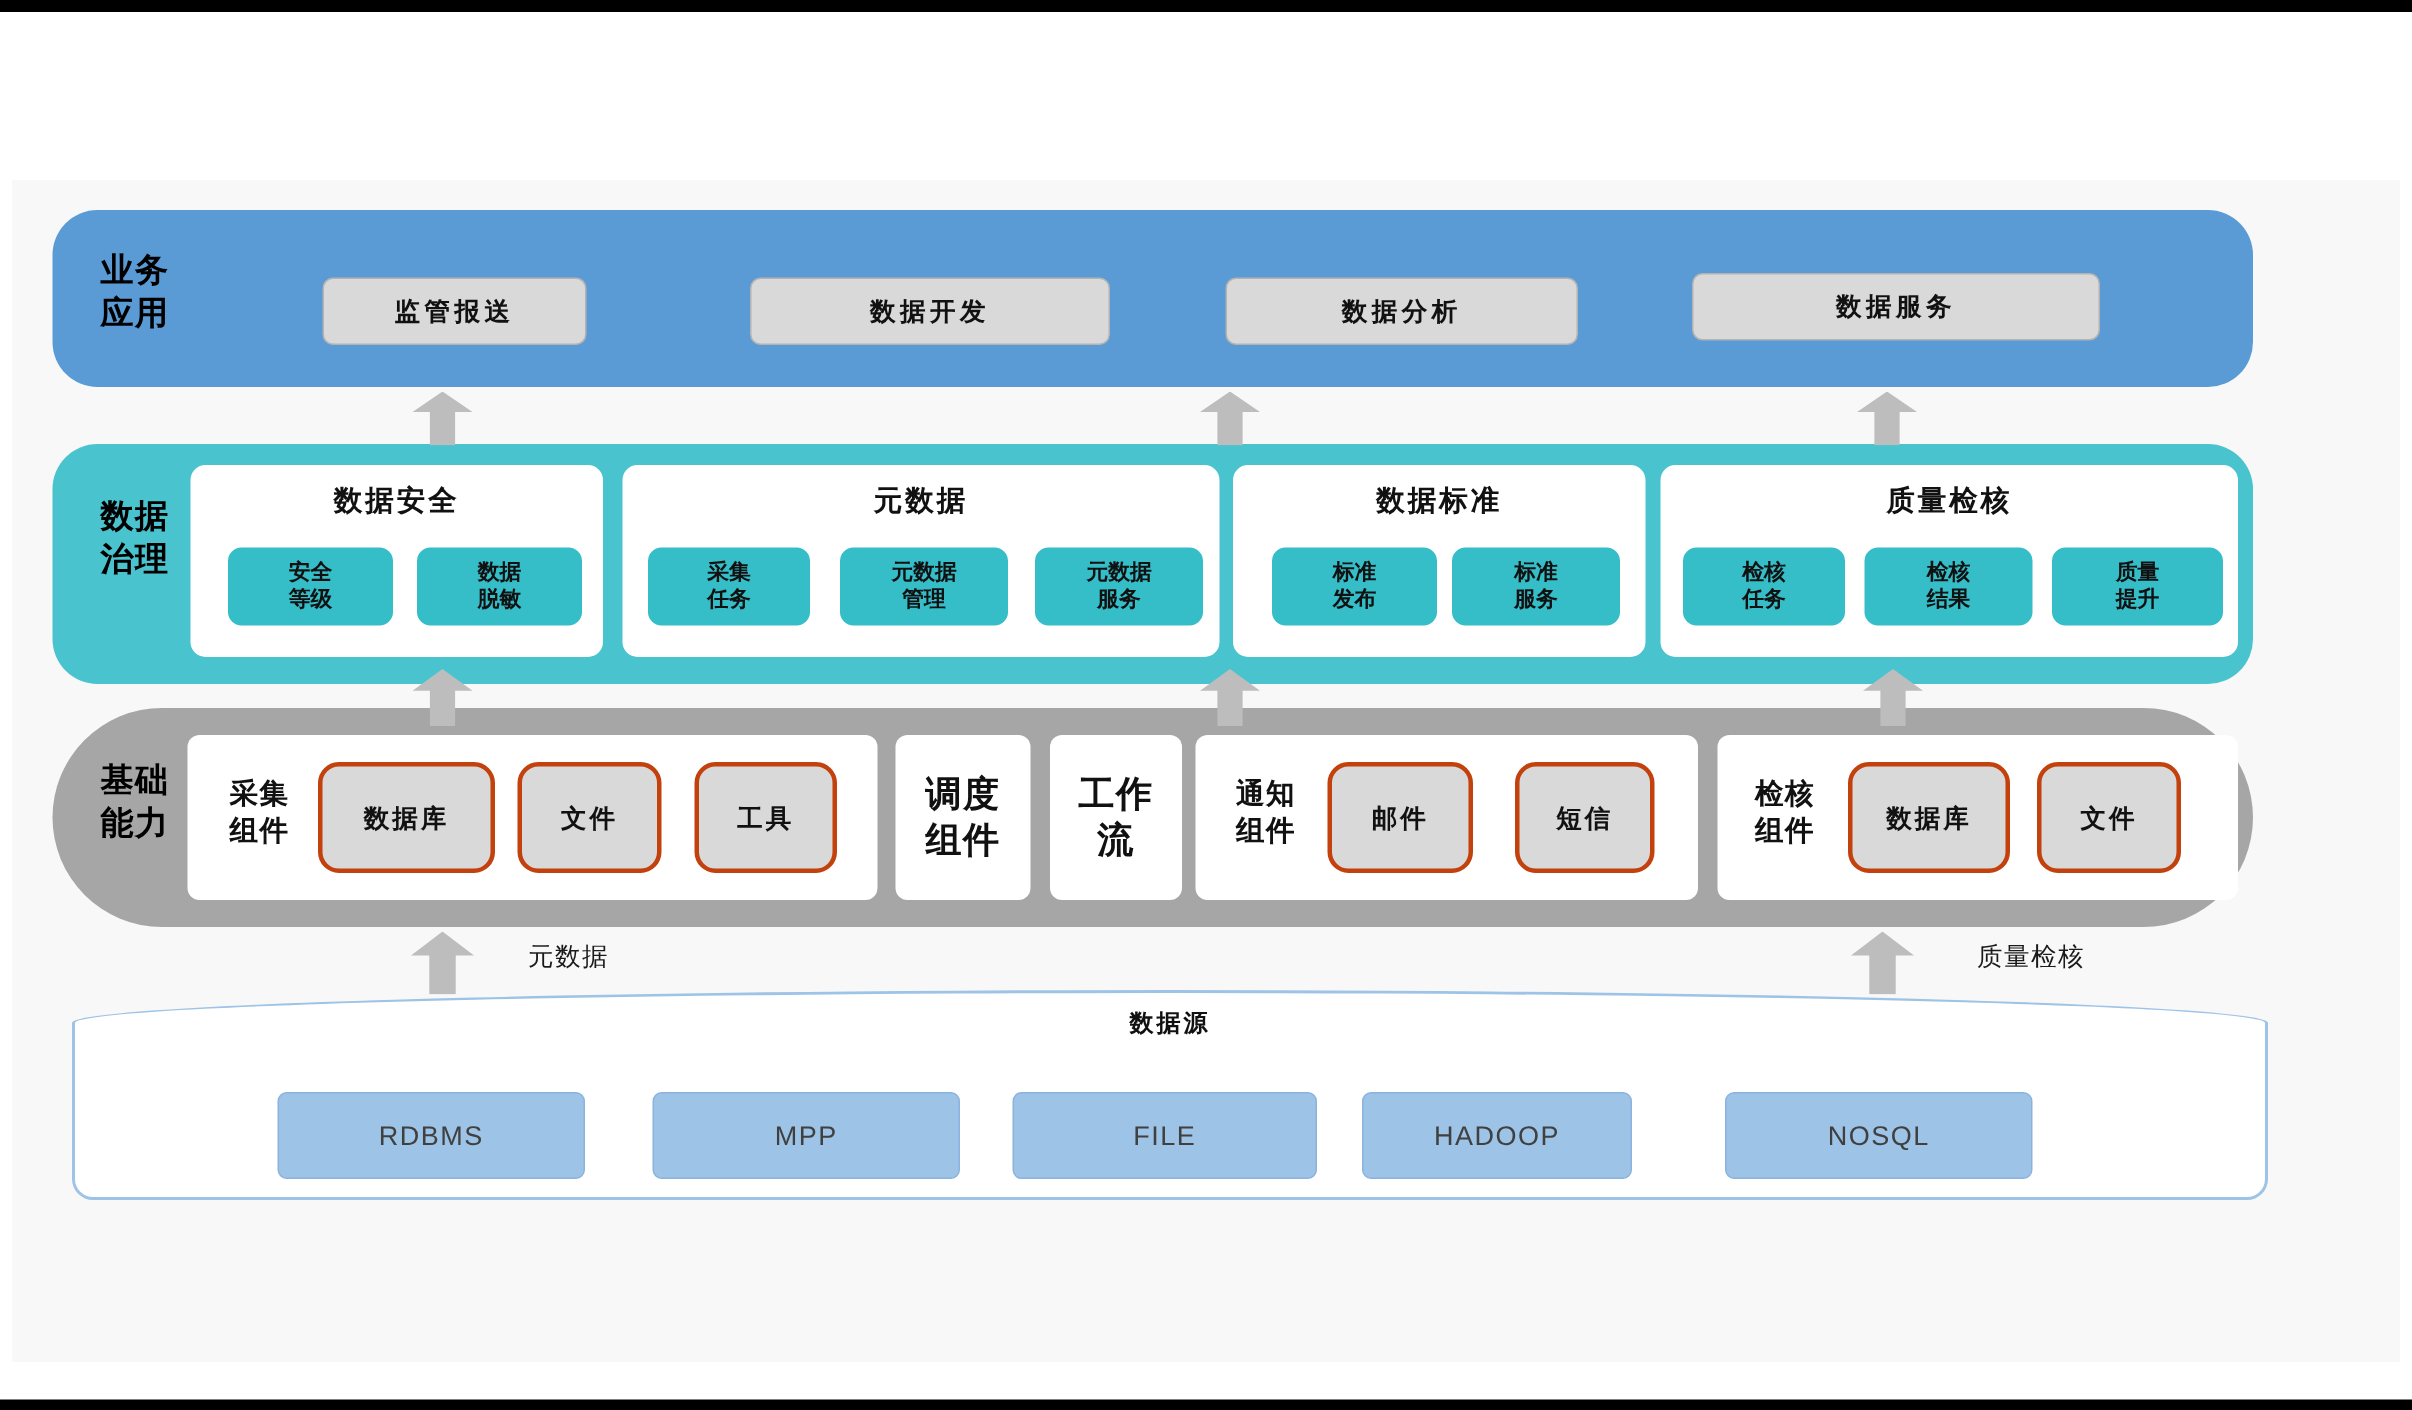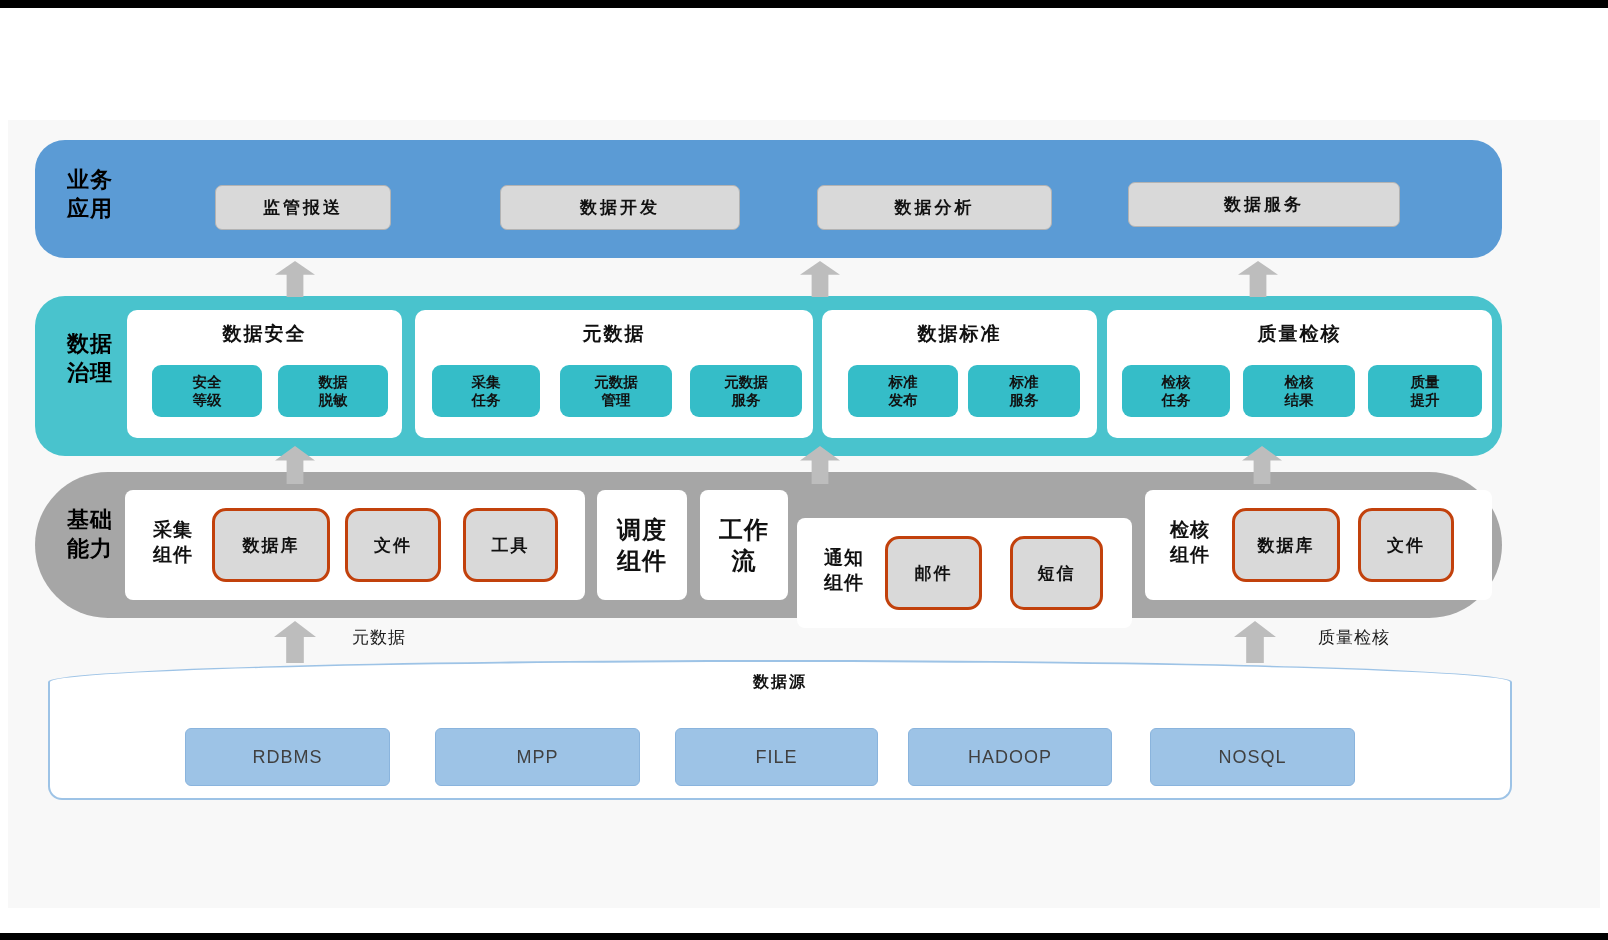--- a/index.html
+++ b/index.html
@@ -134,21 +134,21 @@
   <div class="wbox" style="left:597px;top:490px;width:90px;height:110px;border-radius:8px;">
     <span class="flabel centerbox">调度
 组件</span>
   </div>
 
   <div class="wbox" style="left:700px;top:490px;width:88px;height:110px;border-radius:8px;">
     <span class="flabel centerbox">工作
 流</span>
   </div>
 
-  <div class="wbox" style="left:797px;top:518px;width:335px;height:110px;border-radius:8px;">
+  <div class="wbox" style="left:797px;top:490px;width:335px;height:110px;border-radius:8px;">
     <span class="flabel" style="left:15px;top:28px;width:64px;">通知
 组件</span>
     <div class="fgbtn" style="left:88px;width:97px;">邮件</div>
     <div class="fgbtn" style="left:213px;width:93px;">短信</div>
   </div>
 
   <div class="wbox" style="left:1145px;top:490px;width:347px;height:110px;border-radius:8px;">
     <span class="flabel" style="left:13px;top:28px;width:64px;">检核
 组件</span>
     <div class="fgbtn" style="left:87px;width:108px;">数据库</div>
@@ -160,16 +160,16 @@
   <div class="arrow" style="left:1234px;top:621px;width:42px;height:42px;"></div>
   <div class="note" style="left:1318px;top:626px;">质量检核</div>
 
   <div class="cyl-ellipse" style="left:48px;top:660px;width:1464px;height:44px;"></div>
   <div class="cyl-body" style="left:48px;top:682px;width:1464px;height:118px;"></div>
   <div class="cyl-title" style="left:48px;top:672px;width:1464px;">数据源</div>
 
   <div class="bluebtn" style="left:185px;width:205px;">RDBMS</div>
   <div class="bluebtn" style="left:435px;width:205px;">MPP</div>
   <div class="bluebtn" style="left:675px;width:203px;">FILE</div>
-  <div class="bluebtn" style="left:908px;width:204px;">HADOOP</div>
+  <div class="bluebtn" style="left:908px;width:180px;">HADOOP</div>
   <div class="bluebtn" style="left:1150px;width:205px;">NOSQL</div>
 
 </div>
 
 </body></html>

